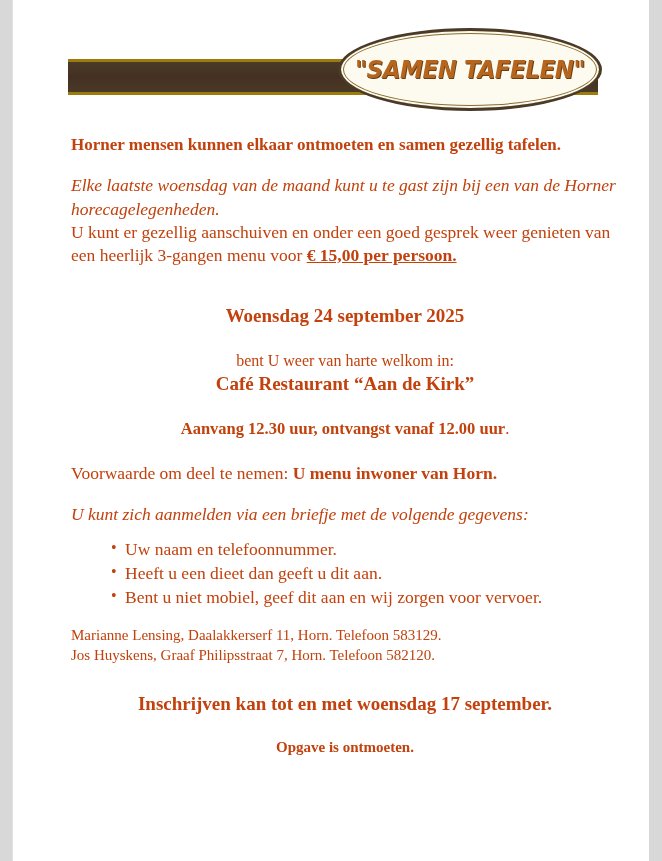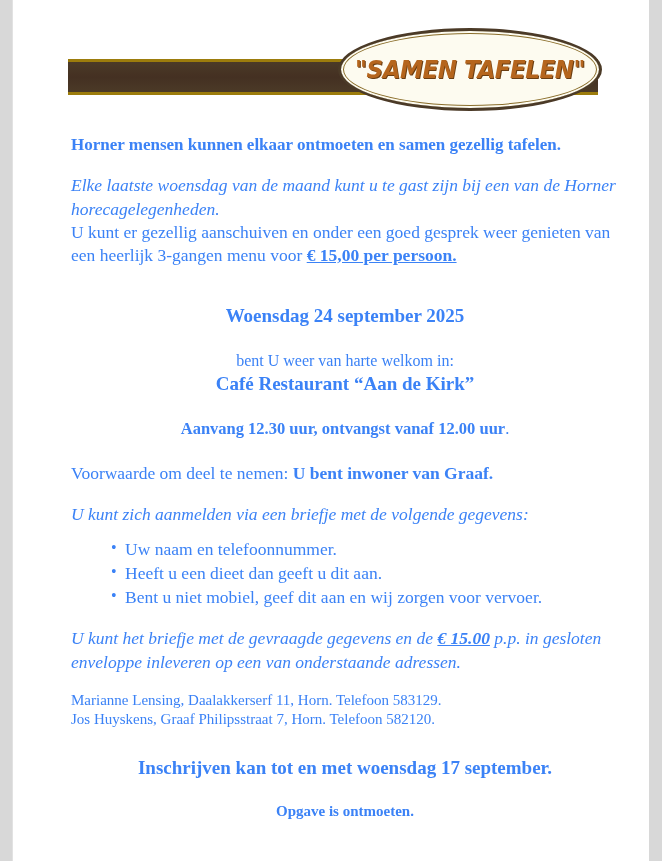--- a/index.html
+++ b/index.html
@@ -72,21 +72,21 @@
     color: #b5651d;
     text-shadow: 1px 1px 0 #6b3e12;
     white-space: nowrap;
     transform: scaleX(0.92);
   }
 
   
   .content {
     margin: 0;
     padding: 0 30px 0 58px;
-    color: #3b82f6;
+    color: #c2410c;
   }
   p {
     margin: 0;
     font-size: 17.5px;
     line-height: 1.32;
   }
   .lead-title {
     font-weight: bold;
     font-size: 17px;
     margin-top: 29px;
@@ -191,35 +191,31 @@
     </p>
 
     <p class="center evt-date">Woensdag 24 september 2025</p>
     <p class="center evt-welcome">bent U weer van harte welkom in:</p>
     <p class="center evt-venue">Café Restaurant “Aan de Kirk”</p>
     <p class="center evt-time">
       <span>Aanvang 12.30 uur, ontvangst vanaf 12.00 uur</span><span style="font-weight:normal">.</span>
     </p>
 
     <p class="cond">
-      <span>Voorwaarde om deel te nemen: </span><span class="b">U bent inwoner van Graaf.</span>
+      <span>Voorwaarde om deel te nemen: </span><span class="b">U menu inwoner van Horn.</span>
     </p>
 
     <p class="para">U kunt zich aanmelden via een briefje met de volgende gegevens:</p>
 
     <ul>
       <li>Uw naam en telefoonnummer.</li>
       <li>Heeft u een dieet dan geeft u dit aan.</li>
       <li>Bent u niet mobiel, geef dit aan en wij zorgen voor vervoer.</li>
     </ul>
 
-    <p class="para">
-      <span>U kunt het briefje met de gevraagde gegevens en de </span><span class="b u">€ 15.00</span><span> p.p. in gesloten</span>
-      <span>enveloppe inleveren op een van onderstaande adressen.</span>
-    </p>
 
     <div class="addr-block">
       <p class="addr-line">Marianne Lensing, Daalakkerserf 11, Horn. Telefoon 583129.</p>
       <p class="addr-line">Jos Huyskens, Graaf Philipsstraat 7, Horn.  Telefoon 582120.</p>
     </div>
 
     <p class="center deadline">Inschrijven kan tot en met woensdag 17 september.</p>
     <p class="center definitief">Opgave is ontmoeten.</p>
 
   </div>

